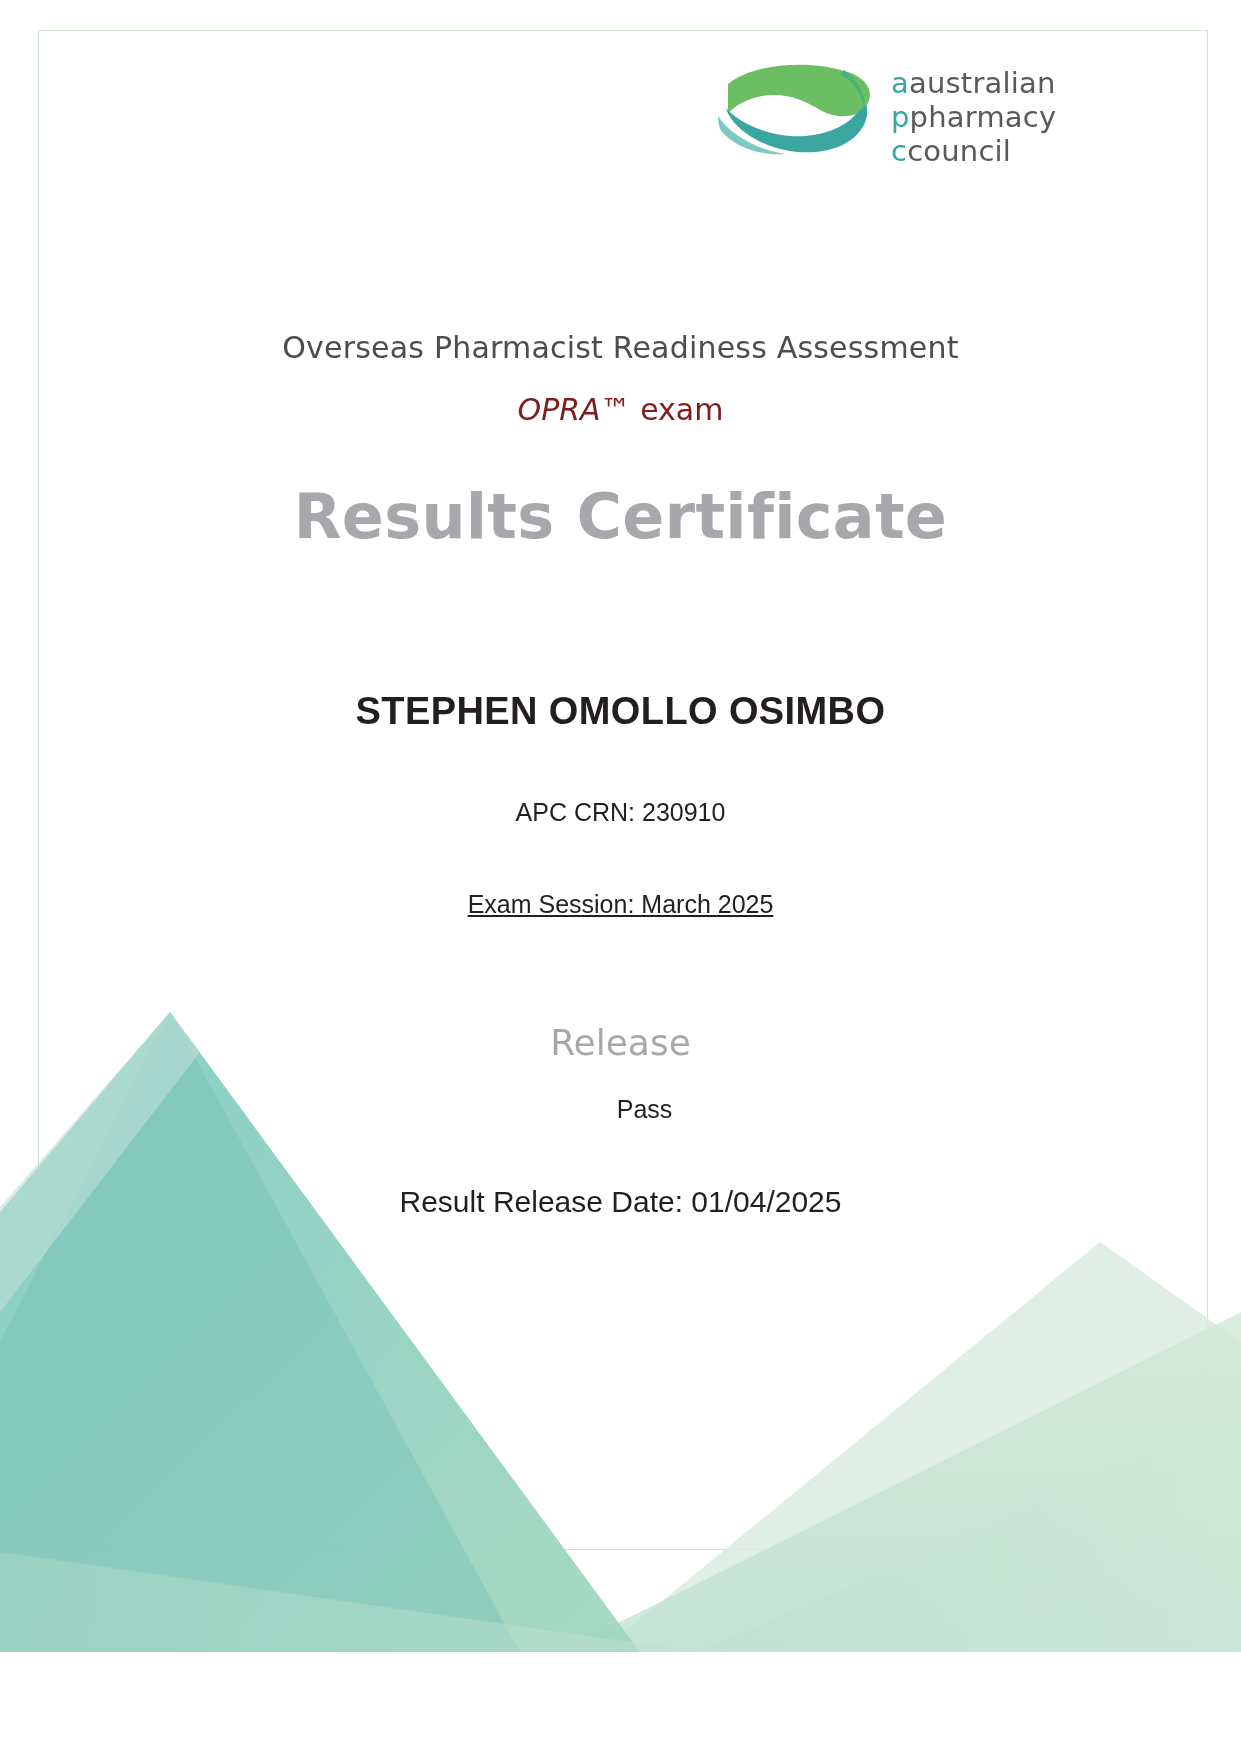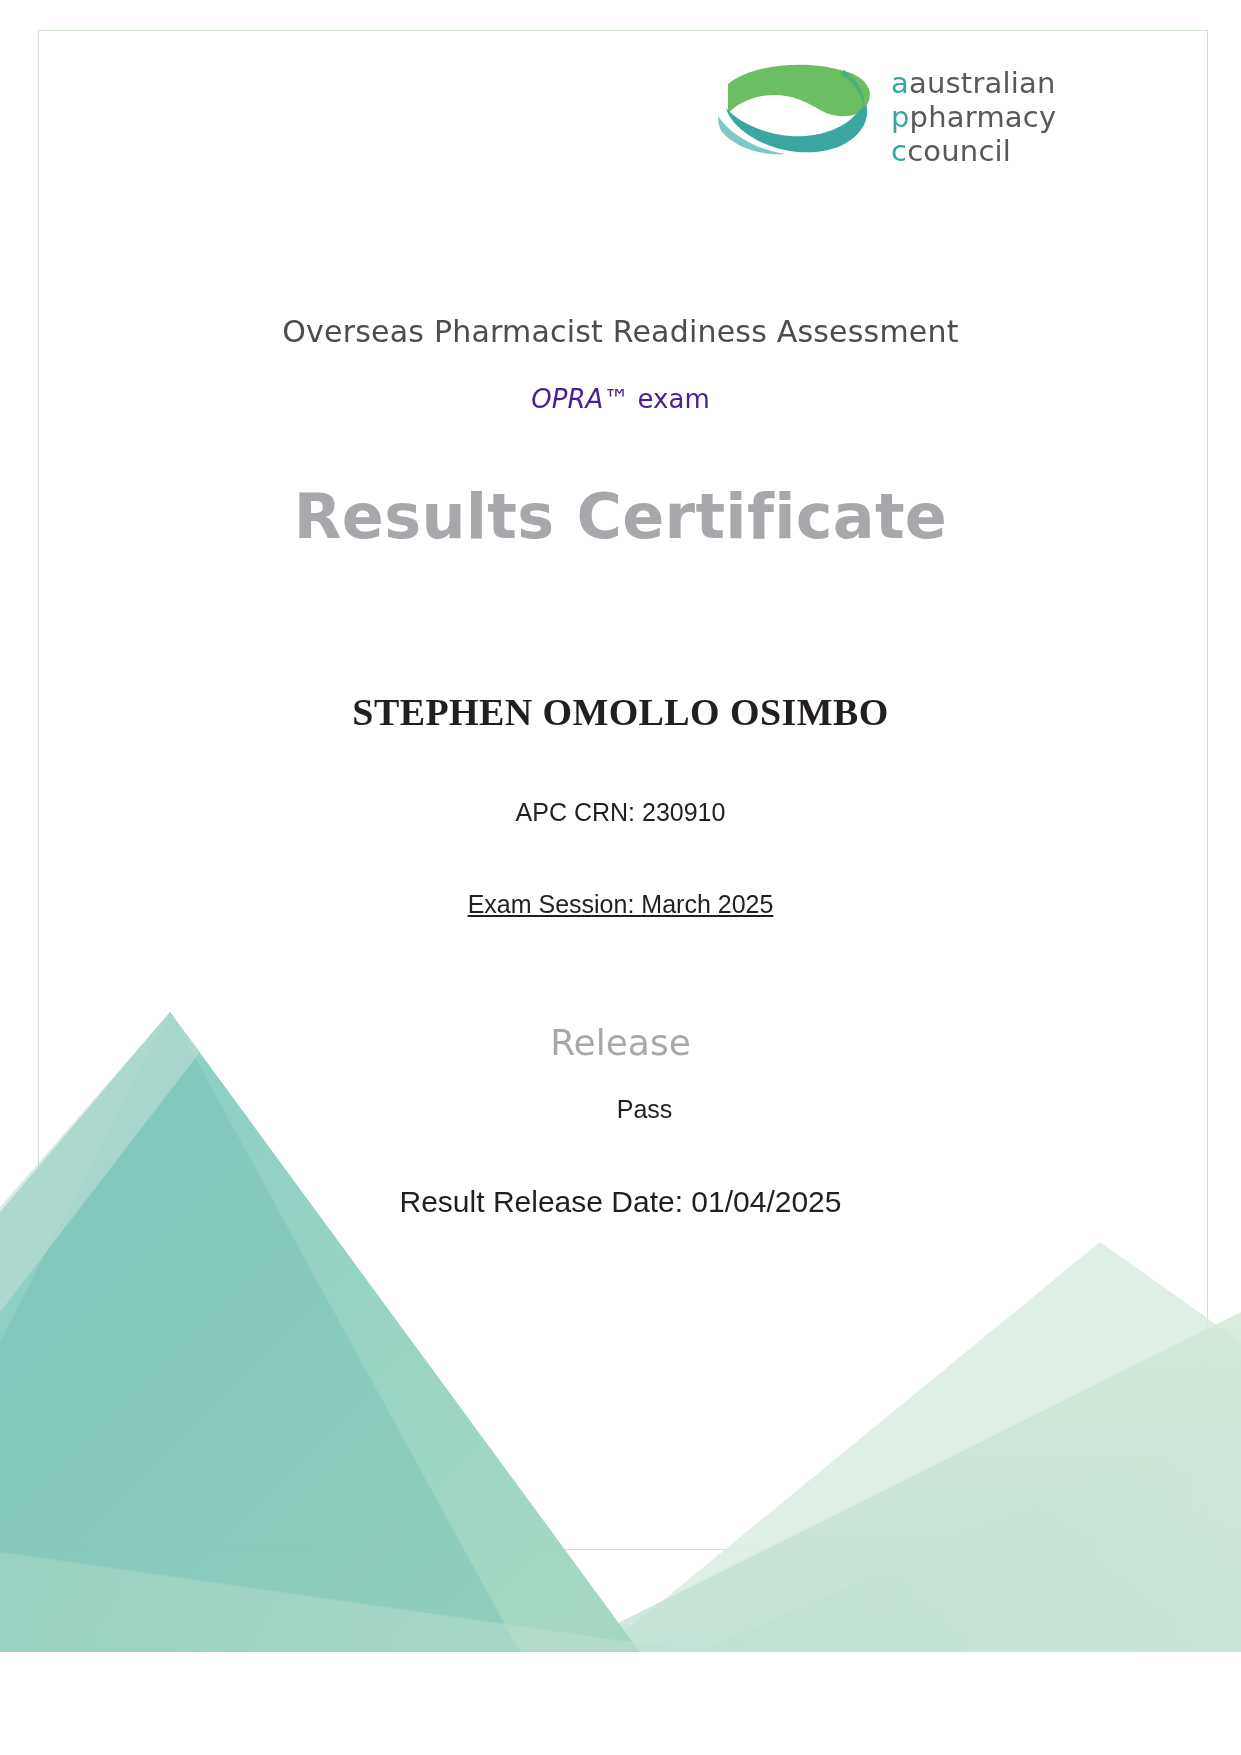--- a/index.html
+++ b/index.html
@@ -59,50 +59,50 @@
   
   .content {
     position: absolute;
     left: 0;
     top: 0;
     width: 1241px;
     text-align: center;
   }
   .line-opra-full {
     position: absolute;
-    top: 314px;
+    top: 330px;
     width: 100%;
     font-size: 30px;
     color: #4d4d4f;
     letter-spacing: 0.2px;
   }
   .line-opra-exam {
     position: absolute;
-    top: 384px;
-    width: 100%;
-    font-size: 26px;
-    color: #4c1d95;
+    top: 392px;
+    width: 100%;
+    font-size: 30px;
+    color: #7f1d1d;
   }
   .line-opra-exam .ital {
     font-style: italic;
   }
   .title-results-cert {
     position: absolute;
     top: 480px;
     width: 100%;
     font-size: 62px;
     color: #a6a8ab;
     font-weight: 700;
     letter-spacing: 0.3px;
   }
   .candidate-name {
     position: absolute;
     top: 690px;
     width: 100%;
-    font-family: Liberation Serif, serif;
+    font-family: Liberation Sans, sans-serif;
     font-size: 38px;
     font-weight: bold;
     color: #231f20;
     letter-spacing: 0.4px;
   }
   .crn {
     position: absolute;
     top: 798px;
     width: 100%;
     font-family: "Liberation Sans", sans-serif;

